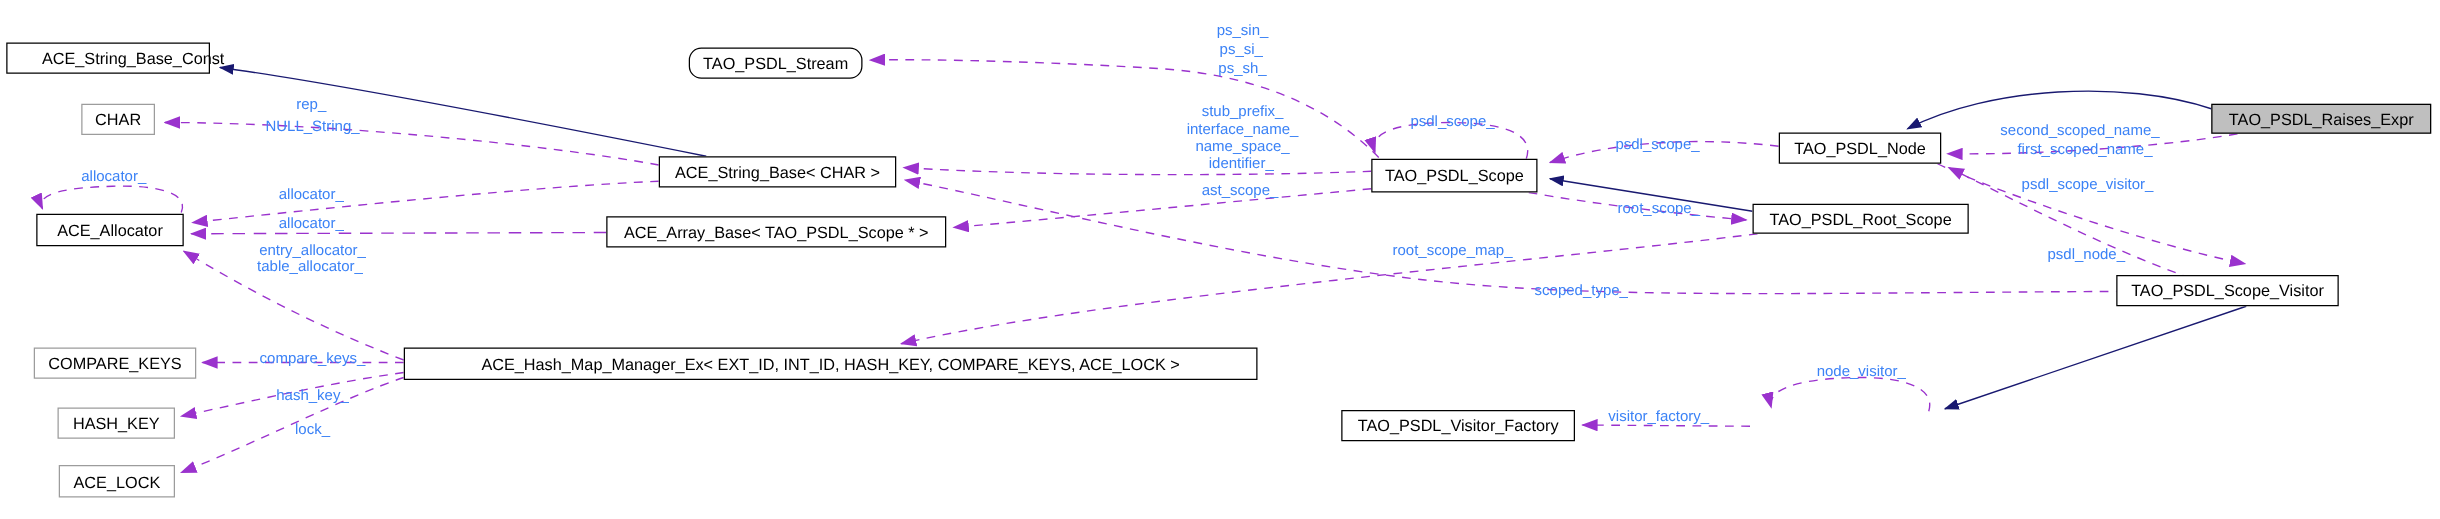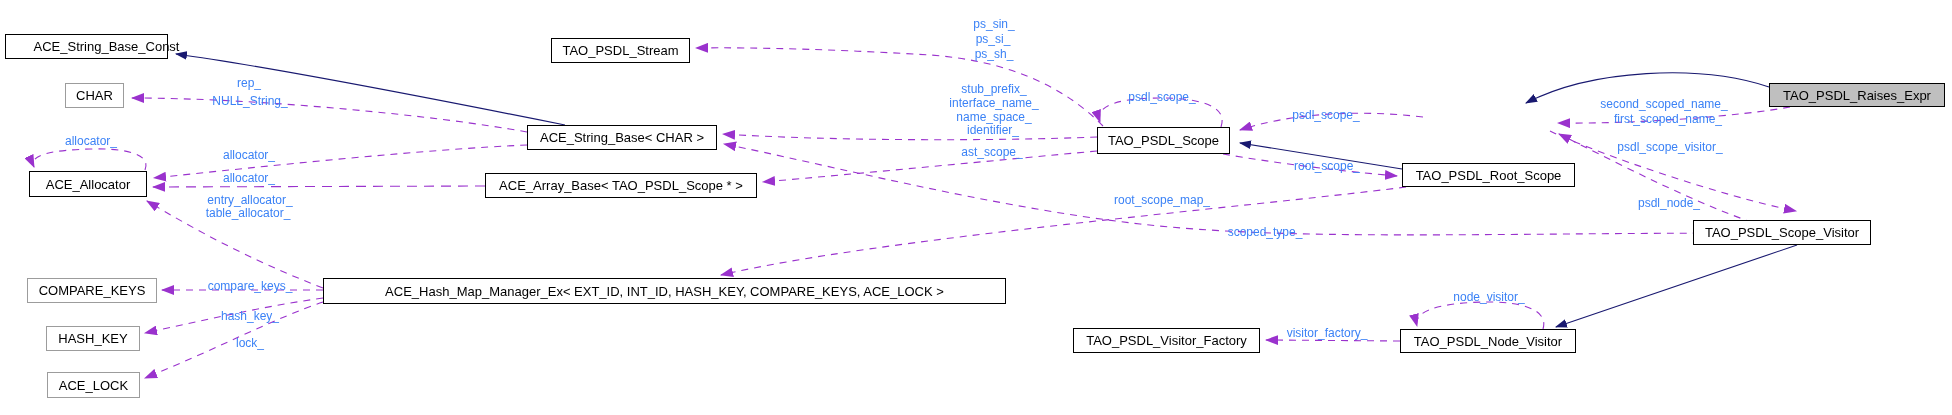--- a/index.html
+++ b/index.html
@@ -56,30 +56,30 @@
     <path d="M1400,341 L1266,340" fill="none" stroke="#9a32cd" stroke-width="1.1" stroke-dasharray="7,6" marker-end="url(#au)"></path>
     <path d="M1543,329 C1549,309 1520,302 1489,302 C1456,302 1412,307 1417,326" fill="none" stroke="#9a32cd" stroke-width="1.1" stroke-dasharray="7,6" marker-end="url(#au)"></path>
   </svg>
 
   <div class="node" style="left:5px;top:34px;width:163px;height:25px;padding-left:40px;">ACE_String_Base_Const</div>
   <div class="node param" style="left:65px;top:83px;width:59px;height:25px;">CHAR</div>
   <div class="node" style="left:29px;top:171px;width:118px;height:26px;text-align:right;">ACE_Allocator</div>
   <div class="node param" style="left:27px;top:278px;width:130px;height:25px;">COMPARE_KEYS</div>
   <div class="node param" style="left:46px;top:326px;width:94px;height:25px;">HASH_KEY</div>
   <div class="node param" style="left:47px;top:372px;width:93px;height:26px;">ACE_LOCK</div>
-  <div class="node" style="left:551px;top:38px;width:139px;height:25px;">TAO_PSDL_Stream</div>
+  <div class="node" style="left:551px;top:38px;width:139px;height:25px;border-radius:10px;">TAO_PSDL_Stream</div>
   <div class="node" style="left:527px;top:125px;width:190px;height:25px;">ACE_String_Base&lt; CHAR &gt;</div>
   <div class="node" style="left:485px;top:173px;width:272px;height:25px;">ACE_Array_Base&lt; TAO_PSDL_Scope * &gt;</div>
   <div class="node" style="left:323px;top:278px;width:683px;height:26px;">ACE_Hash_Map_Manager_Ex&lt; EXT_ID, INT_ID, HASH_KEY, COMPARE_KEYS, ACE_LOCK &gt;</div>
   <div class="node" style="left:1097px;top:127px;width:133px;height:27px;">TAO_PSDL_Scope</div>
+  <div class="node" style="left:1423px;top:106px;width:130px;height:25px;">TAO_PSDL_Node</div>
   <div class="node" style="left:1402px;top:163px;width:173px;height:24px;">TAO_PSDL_Root_Scope</div>
   <div class="node main" style="left:1769px;top:83px;width:176px;height:24px;">TAO_PSDL_Raises_Expr</div>
   <div class="node" style="left:1661px;top:220px;width:178px;height:25px;margin-left:32px;">TAO_PSDL_Scope_Visitor</div>
   <div class="node" style="left:1073px;top:328px;width:187px;height:25px;">TAO_PSDL_Visitor_Factory</div>
-  <div class="node" style="left:1400px;top:329px;width:176px;height:24px;">TAO_PSDL_Node_Visitor</div>
 
   <div class="elabel" style="left:249px;top:83px;">rep_</div>
   <div class="elabel" style="left:250px;top:101px;">NULL_String_</div>
   <div class="elabel" style="left:91px;top:141px;">allocator_</div>
   <div class="elabel" style="left:249px;top:155px;">allocator_</div>
   <div class="elabel" style="left:249px;top:178px;">allocator_</div>
   <div class="elabel" style="left:250px;top:200px;">entry_allocator_</div>
   <div class="elabel" style="left:248px;top:213px;">table_allocator_</div>
   <div class="elabel" style="left:250px;top:286px;">compare_keys_</div>
   <div class="elabel" style="left:250px;top:316px;">hash_key_</div>

